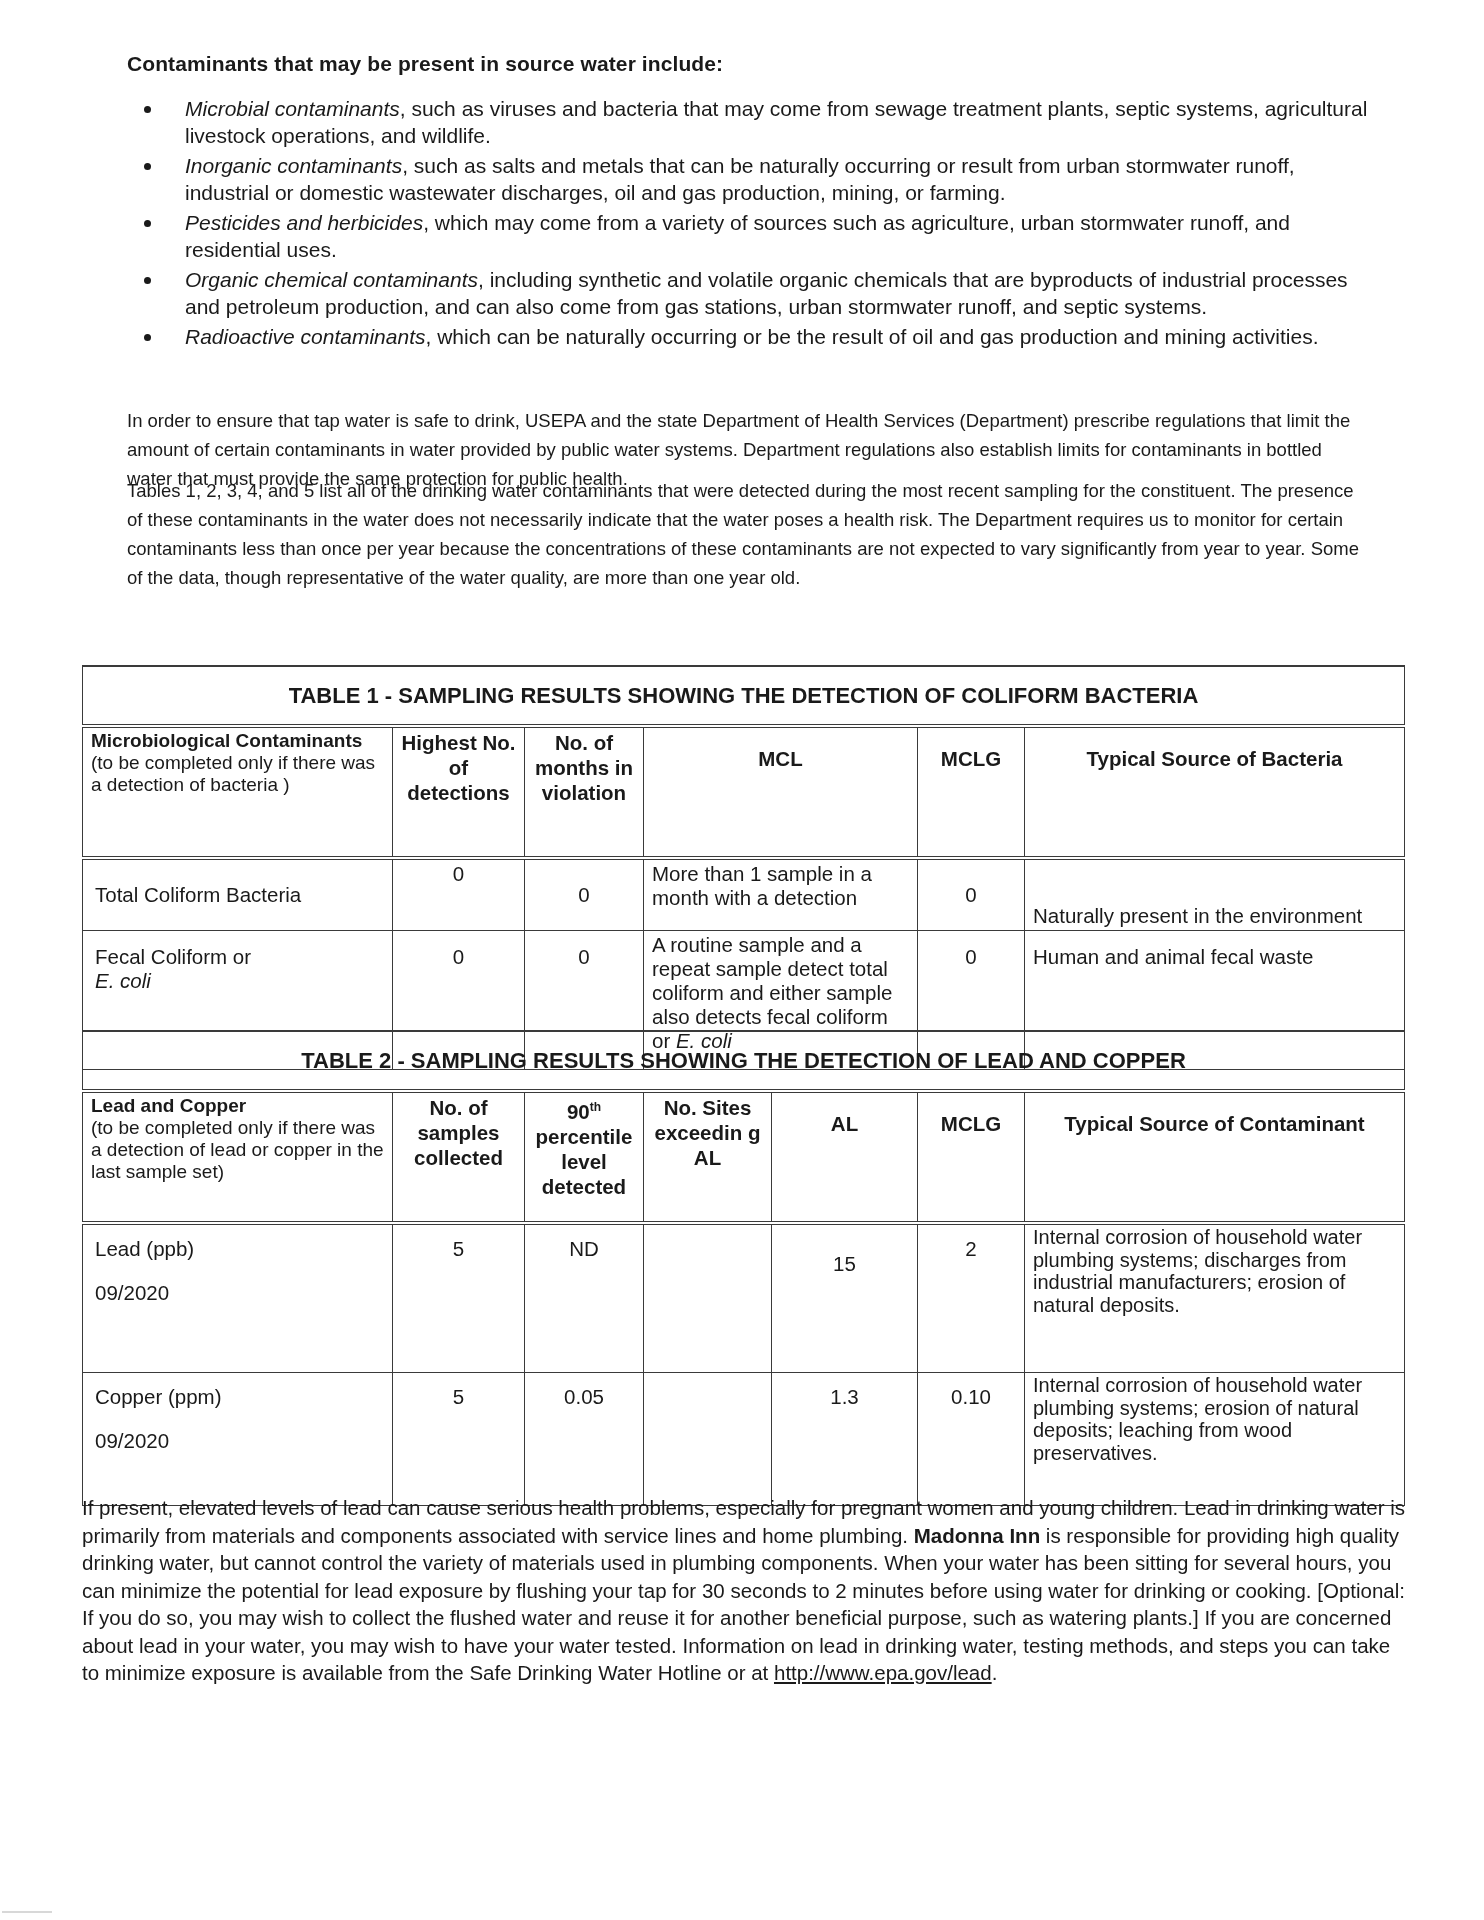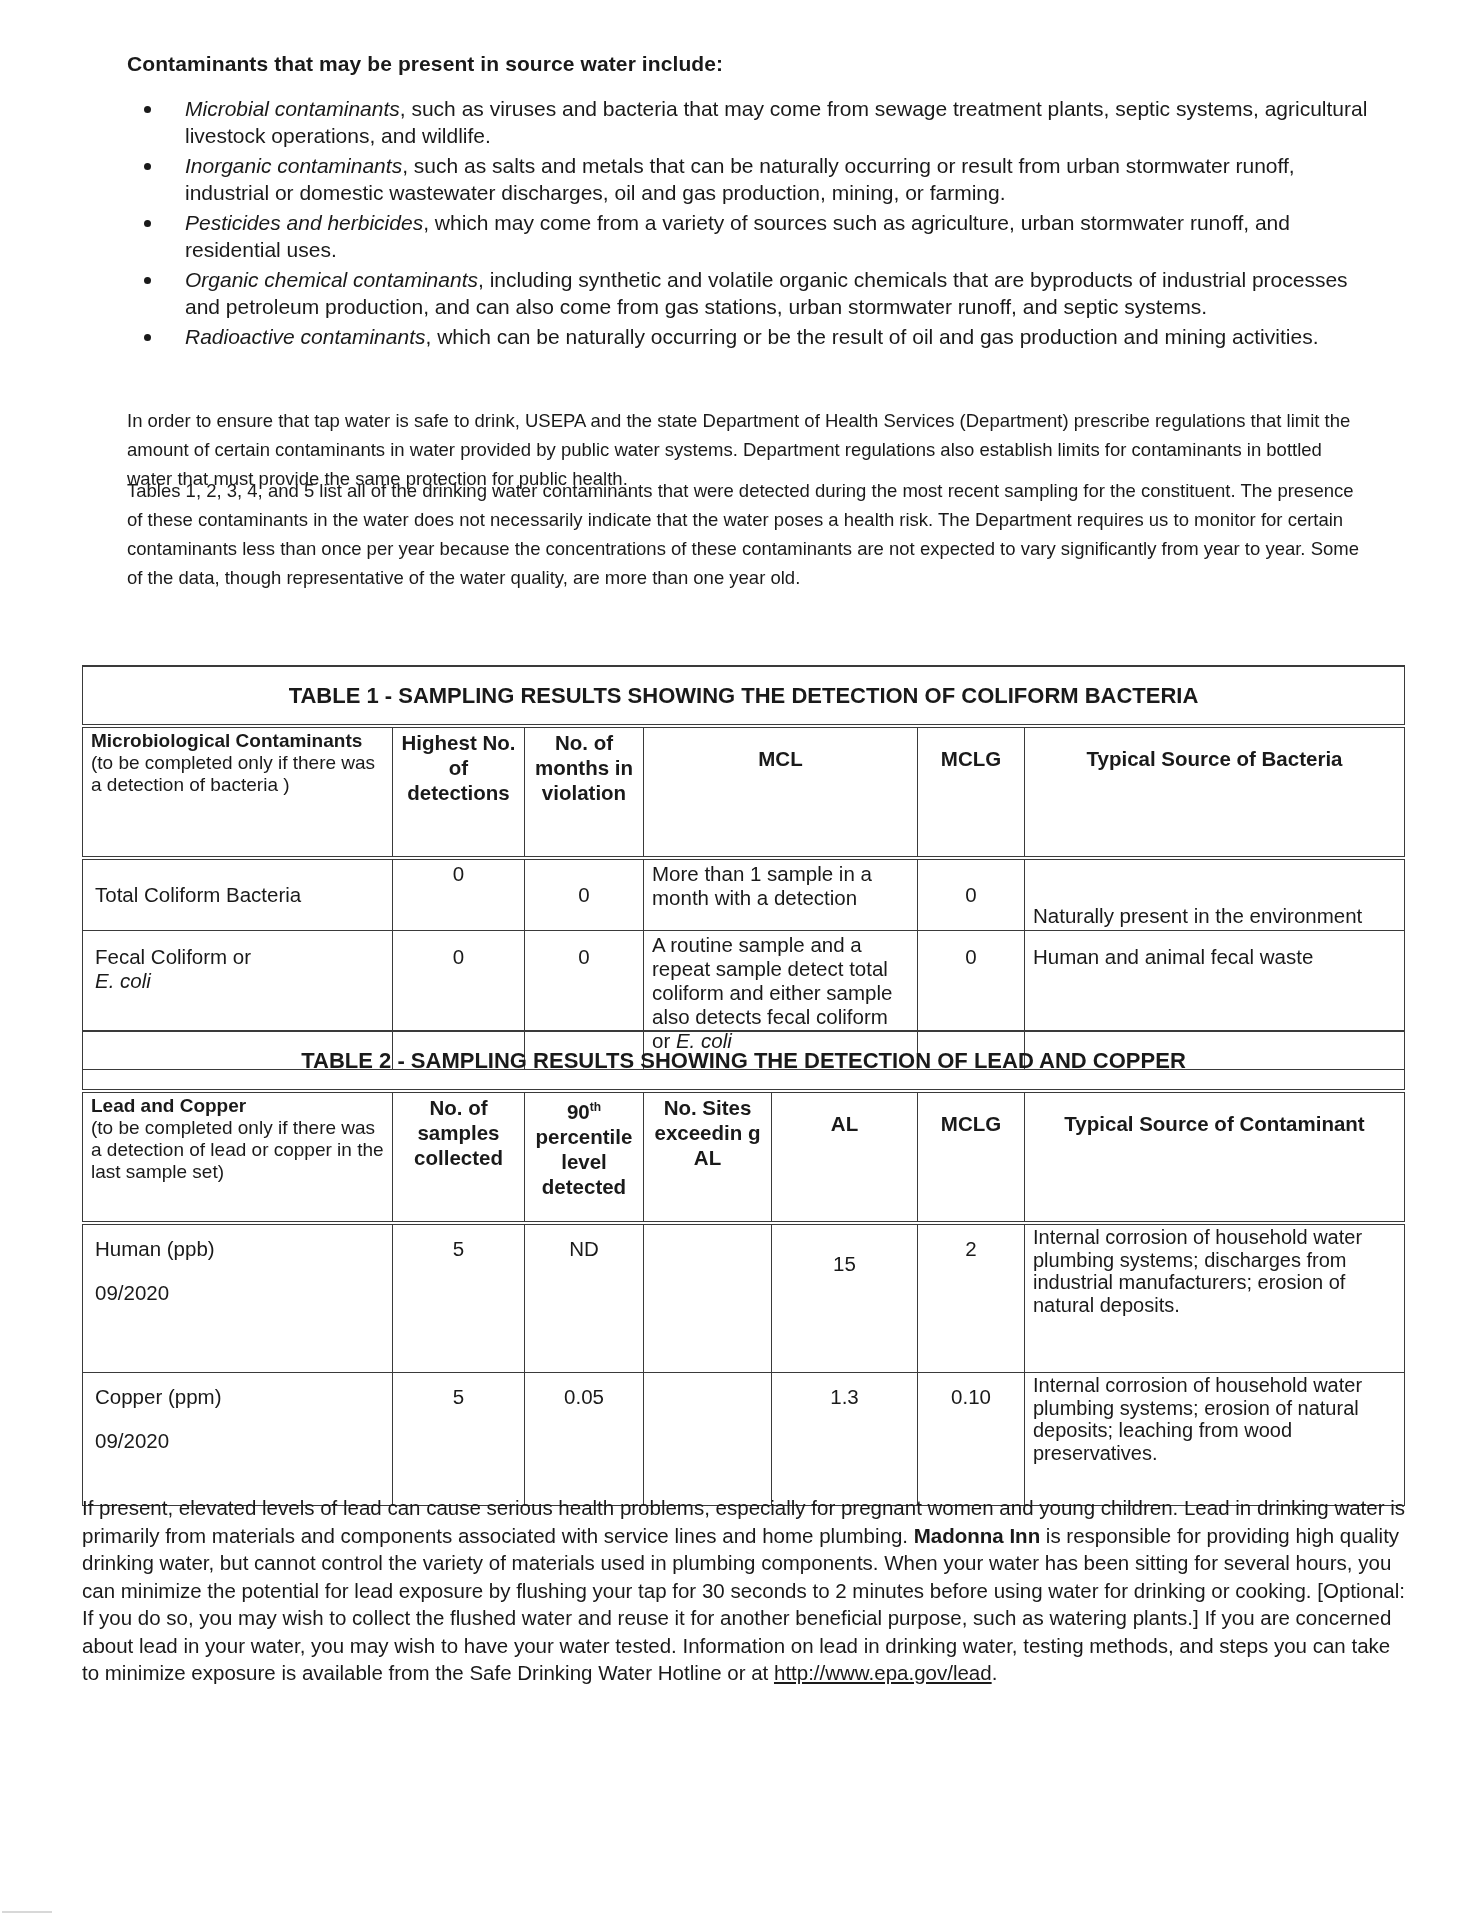--- a/index.html
+++ b/index.html
@@ -145,21 +145,21 @@
   <tr class="head-row">
     <th class="left"><span>Lead and Copper</span><br><span class="sub">(to be completed only if there was a detection of lead or copper in the last sample set)</span></th>
     <th>No. of samples collected</th>
     <th><span>90</span><sup>th</sup><br><span>percentile level detected</span></th>
     <th>No. Sites exceedin g AL</th>
     <th class="mid">AL</th>
     <th class="mid">MCLG</th>
     <th class="mid">Typical Source of Contaminant</th>
   </tr>
   <tr class="row-t2">
-    <td class="name" style="padding-top:12px"><span>Human (ppb)</span><span class="date">09/2020</span></td>
+    <td class="name" style="padding-top:12px"><span>Lead (ppb)</span><span class="date">09/2020</span></td>
     <td class="c" style="padding-top:12px">5</td>
     <td class="c" style="padding-top:12px">ND</td>
     <td class="c"></td>
     <td class="c" style="padding-top:27px">15</td>
     <td class="c" style="padding-top:12px">2</td>
     <td class="src">Internal corrosion of household water plumbing systems; discharges from industrial manufacturers; erosion of natural deposits.</td>
   </tr>
   <tr class="row-t2">
     <td class="name" style="padding-top:12px"><span>Copper (ppm)</span><span class="date">09/2020</span></td>
     <td class="c" style="padding-top:12px">5</td>

